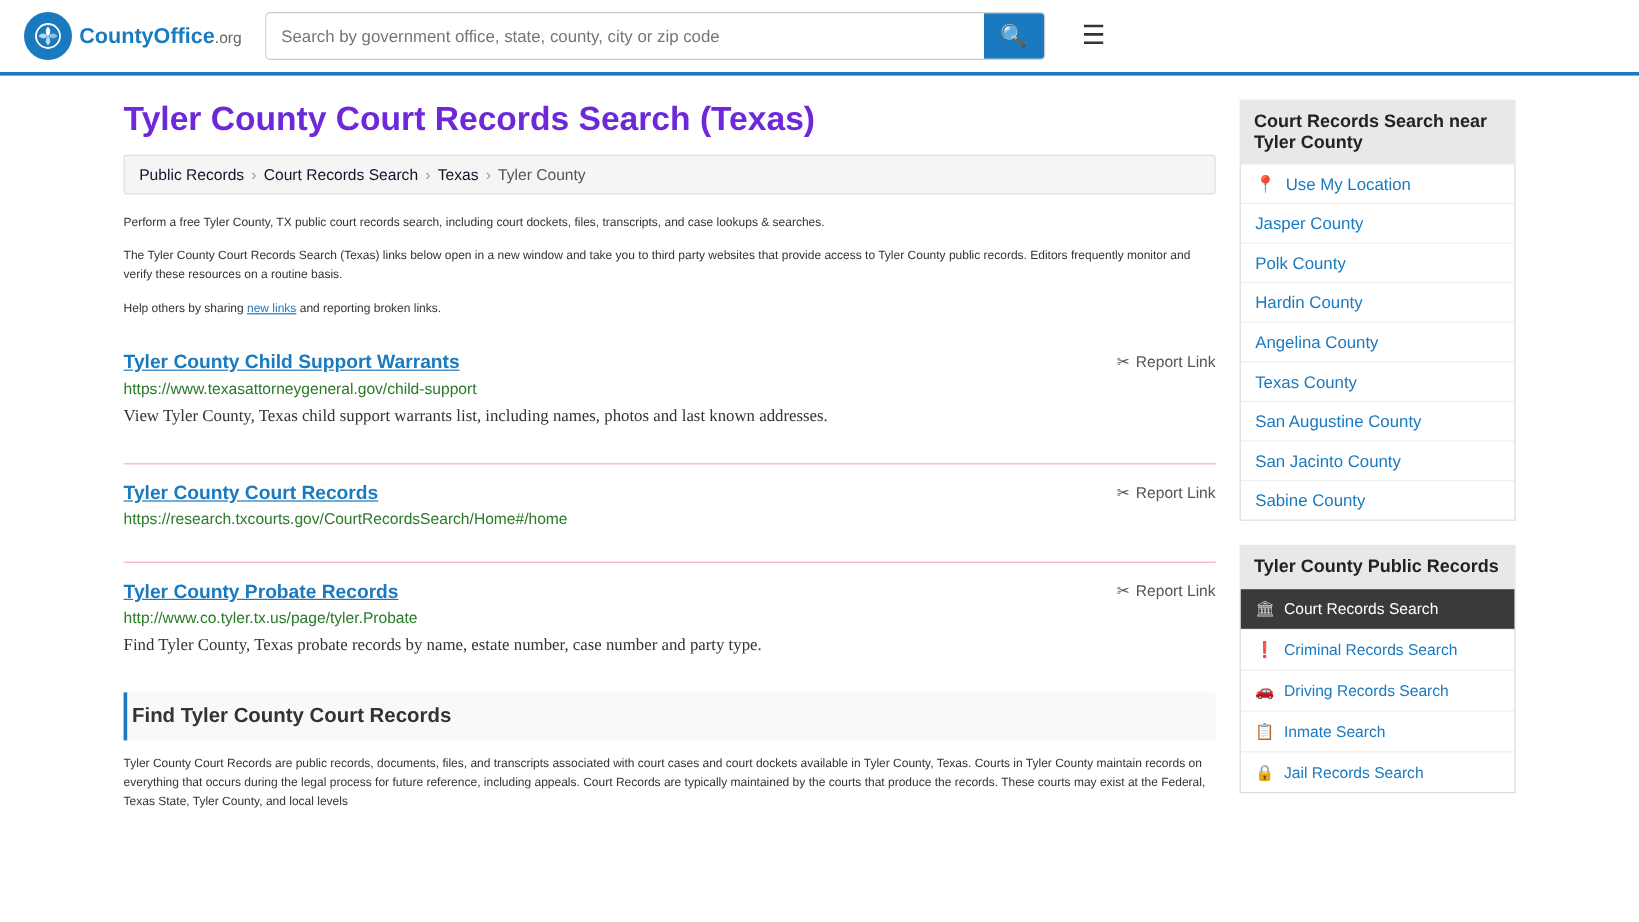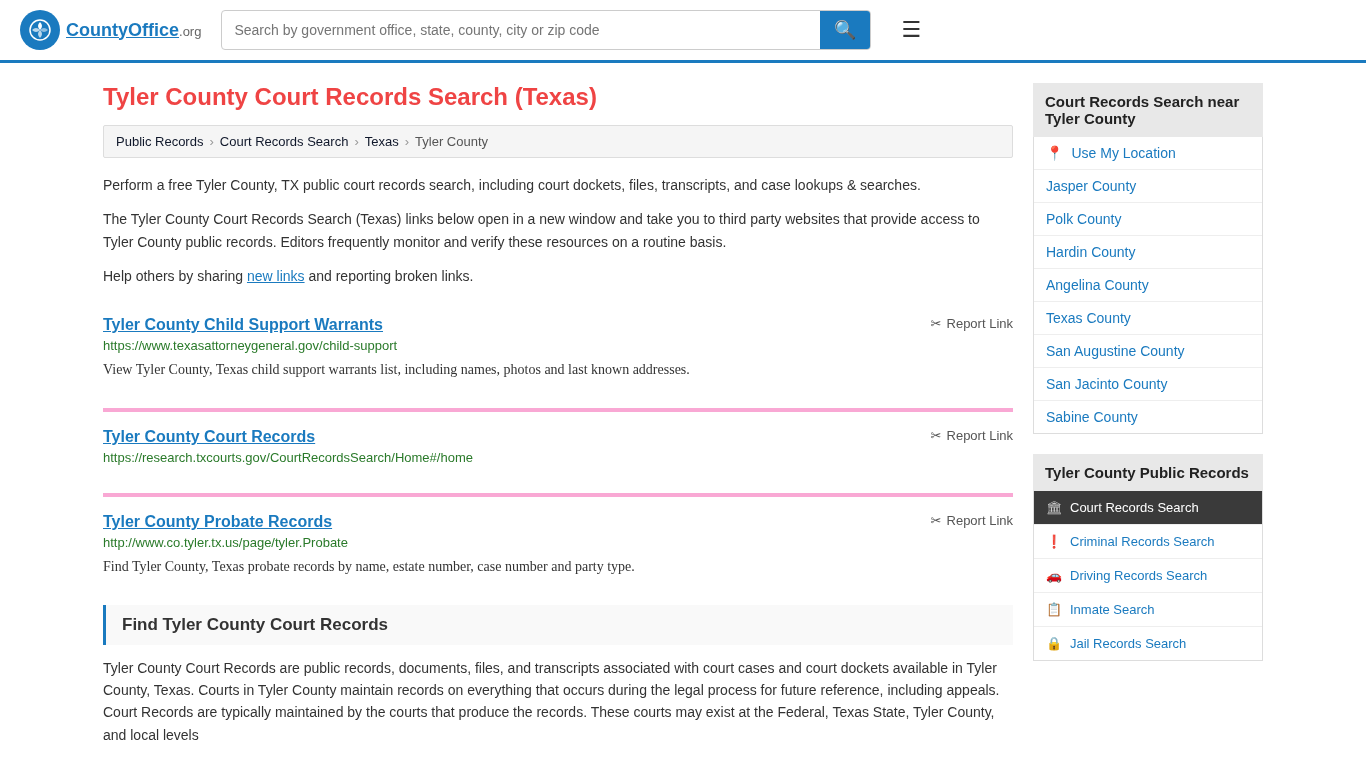--- a/index.html
+++ b/index.html
@@ -76,23 +76,23 @@
     .main-content {
       flex: 1;
     }
     .sidebar {
       width: 230px;
       flex-shrink: 0;
     }
 
     
     .page-title {
-      font-size: 24px;
+      font-size: 28px;
       font-weight: bold;
-      color: #ef4444;
+      color: #6d28d9;
       margin-bottom: 14px;
     }
 
     
     .breadcrumb {
       display: flex;
       align-items: center;
       gap: 6px;
       font-size: 13px;
       color: #555;
@@ -105,32 +105,32 @@
     .breadcrumb a {
       color: #0f172a;
       text-decoration: none;
     }
     .breadcrumb .sep { color: #999; }
 
     
     .main-content p {
       margin-bottom: 12px;
       line-height: 1.6;
-      font-size: 14px;
+      font-size: 10px;
       color: #333;
     }
     .main-content p a {
       color: #1a7abf;
       text-decoration: underline;
     }
 
     
     .record-entry {
       margin-bottom: 28px;
-      border-top: 4px solid #f9a8d4;
+      border-top: 1px solid #f9a8d4;
       padding-top: 16px;
     }
     .record-entry:first-of-type { border-top: none; }
     .record-header {
       display: flex;
       justify-content: space-between;
       align-items: flex-start;
       margin-bottom: 4px;
     }
     .record-title {
@@ -162,21 +162,21 @@
       line-height: 1.5;
       font-family: Liberation Serif, serif;
     }
 
     
     .section-heading {
       font-size: 17px;
       font-weight: bold;
       color: #333;
       background: #f9f9f9;
-      padding: 10px 16px;
+      padding: 10px 4px;
       border-left: 3px solid #1a7abf;
       margin: 24px 0 12px 0;
     }
     .section-text {
       font-size: 14px;
       color: #333;
       line-height: 1.6;
     }
 
     
@@ -244,21 +244,21 @@
     <div class="logo-icon">
       <svg width="24" height="24" viewBox="0 0 24 24" fill="none">
         <circle cx="12" cy="12" r="10" stroke="white" stroke-width="1.5" fill="none"></circle>
         <path d="M12 4 Q16 8 12 12 Q8 8 12 4Z" fill="white"></path>
         <path d="M4 12 Q8 8 12 12 Q8 16 4 12Z" fill="white" opacity="0.7"></path>
         <path d="M12 12 Q16 16 12 20 Q8 16 12 12Z" fill="white" opacity="0.7"></path>
         <path d="M20 12 Q16 8 12 12 Q16 16 20 12Z" fill="white" opacity="0.5"></path>
       </svg>
     </div>
     <div>
-      <span style="font-size:18px;font-weight:bold;color:#1a7abf;text-decoration:underline;">CountyOffice</span><span style="font-size:13px;color:#666;">.org</span>
+      <span style="font-size:18px;font-weight:bold;color:#1a7abf;">CountyOffice</span><span style="font-size:13px;color:#666;">.org</span>
     </div>
   </div>
   <div class="search-bar-container">
     <input class="search-input" type="text" placeholder="Search by government office, state, county, city or zip code" style="">
     <button class="search-btn">🔍</button>
   </div>
   <button class="menu-btn">☰</button>
 </header>
 
 <div class="container">

